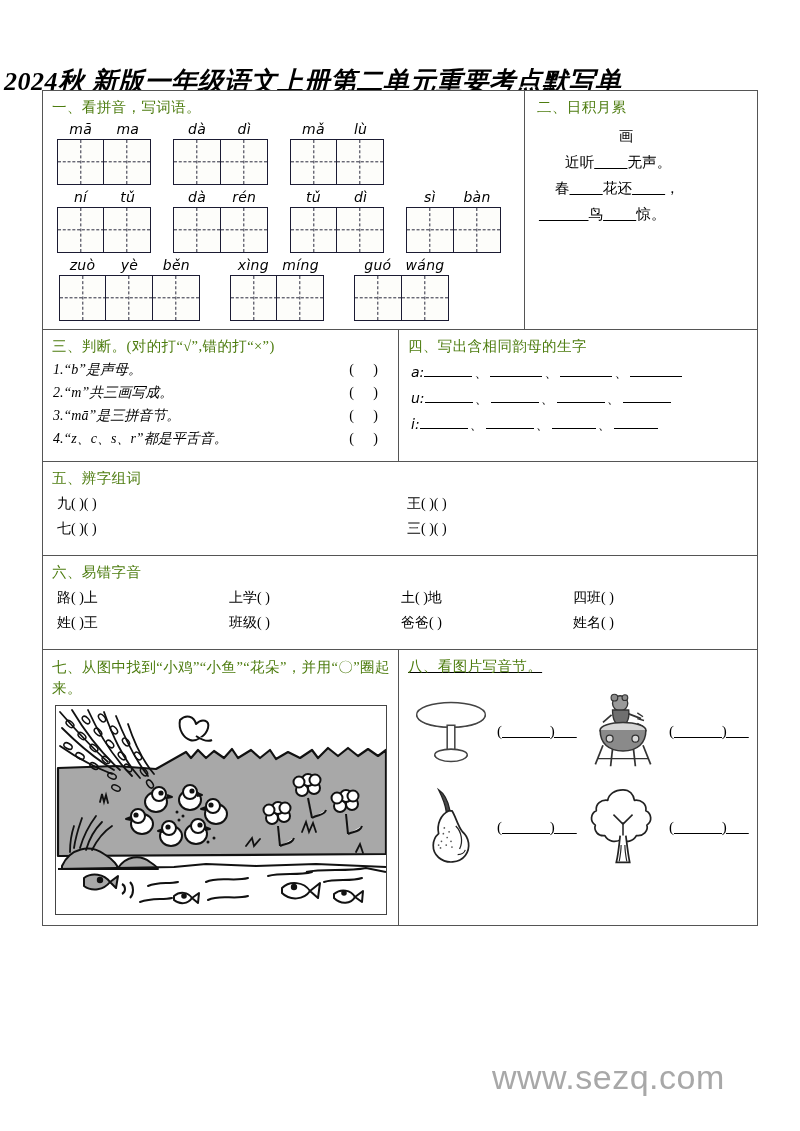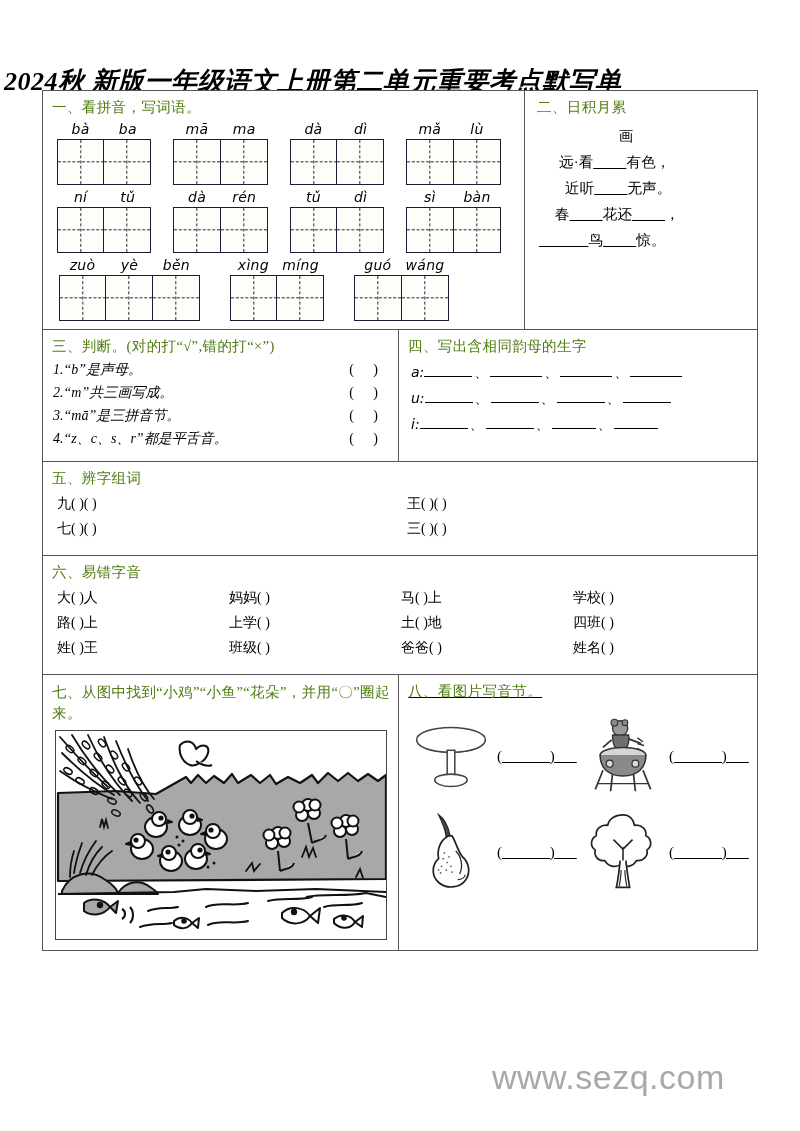--- a/index.html
+++ b/index.html
@@ -246,30 +246,20 @@
 <div id="worksheet">
 
   <div class="row">
 
     <div class="cell split" id="sec1">
       <div class="sec-title">一、看拼音，写词语。</div>
 
       <div class="py-row">
         <div class="py-group">
           <div class="py-labels">
-            <span>bà</span>
-            <span>ba</span>
-          </div>
-          <div class="tz-set">
-            <div class="tz"></div>
-            <div class="tz"></div>
-          </div>
-        </div>
-        <div class="py-group">
-          <div class="py-labels">
             <span>mā</span>
             <span>ma</span>
           </div>
           <div class="tz-set">
             <div class="tz"></div>
             <div class="tz"></div>
           </div>
         </div>
         <div class="py-group">
           <div class="py-labels">
@@ -369,23 +359,20 @@
             <div class="tz"></div>
           </div>
         </div>
       </div>
     </div>
 
     <div class="cell" id="sec2">
       <div class="sec-title">二、日积月累</div>
       <div class="poem-name">画</div>
 
-      <div class="poem-line i1">
-        <span>远·看</span><span class="ul">____</span><span>有色</span><span>，</span>
-      </div>
       <div class="poem-line i2">
         <span>近听</span><span class="ul">____</span><span>无声</span><span>。</span>
       </div>
       <div class="poem-line i3">
         <span>春</span><span class="ul">____</span><span>花还</span><span class="ul">____</span><span>，</span>
       </div>
       <div class="poem-line i4">
         <span class="ul">______</span><span>鸟</span><span class="ul">____</span><span>惊。</span>
       </div>
     </div>
@@ -438,26 +425,20 @@
       <div class="bz-row">
         <div class="bz-item"><span>七</span><span>(      )(       )</span></div>
         <div class="bz-item"><span>三</span><span>(      )(       )</span></div>
       </div>
     </div>
   </div>
 
   <div class="row">
     <div class="cell" id="sec6">
       <div class="sec-title">六、易错字音</div>
-      <div class="yc-row">
-        <div class="yc-item">大(    )人</div>
-        <div class="yc-item">妈妈(     )</div>
-        <div class="yc-item">马(    )上</div>
-        <div class="yc-item">学校(      )</div>
-      </div>
       <div class="yc-row">
         <div class="yc-item">路(   )上</div>
         <div class="yc-item">上学(      )</div>
         <div class="yc-item">土(   )地</div>
         <div class="yc-item">四班(    )</div>
       </div>
       <div class="yc-row">
         <div class="yc-item">姓(     )王</div>
         <div class="yc-item">班级(  )</div>
         <div class="yc-item">爸爸(   )</div>

